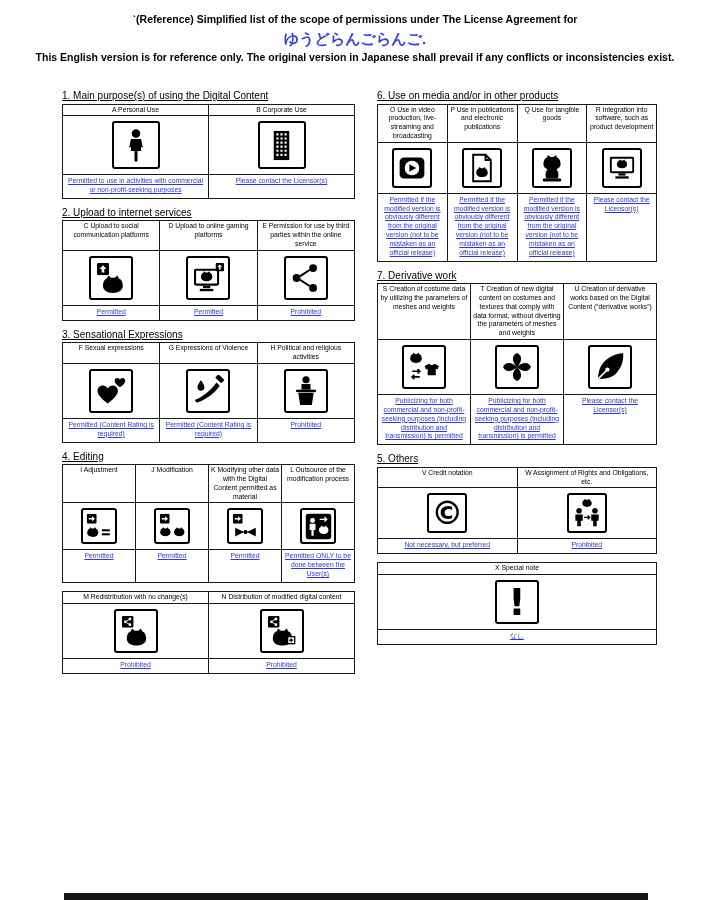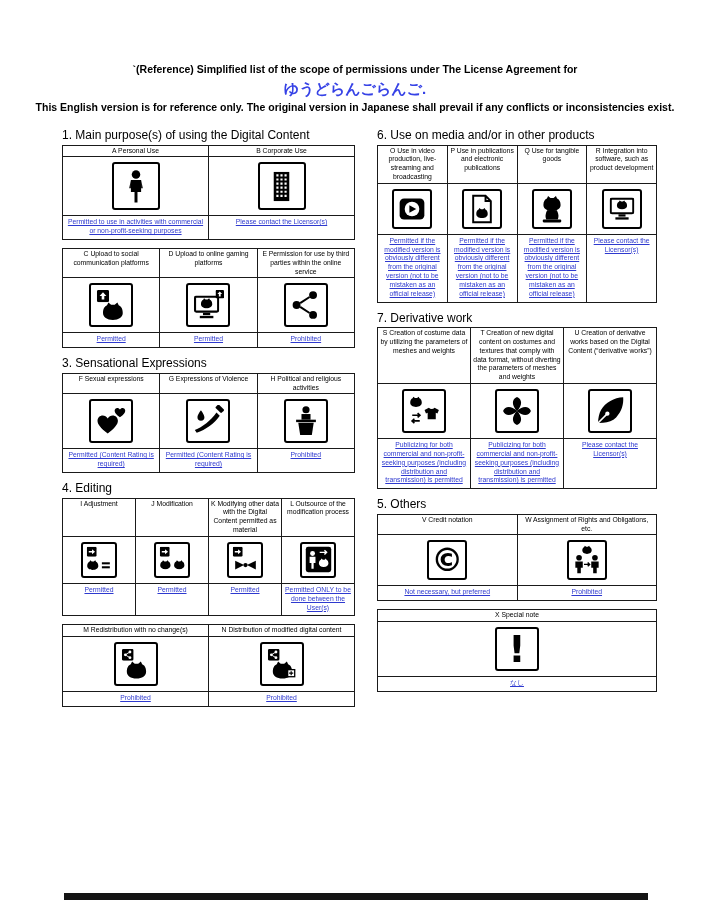--- a/index.html
+++ b/index.html
@@ -1,28 +1,28 @@
 <!DOCTYPE html>
 <html style="--status-blue: #2e39cf; --title-blue: #3642e6;"><head>
 <meta charset="utf-8">
 <style>
   :root { --status-blue:#2e39cf; --title-blue:#3642e6; }
   * { box-sizing:border-box; }
   html,body { margin:0; padding:0; }
   body { width:710px; height:900px; background:#fff; color:#000;
          font-family:"Liberation Sans", sans-serif; position:relative; overflow:hidden; }
-  .title-block { padding-top:62px; width:644px; margin:0 auto; text-align:center;
+  .title-block { width:644px; margin:12px auto; text-align:center;
                  font-weight:bold; font-size:10.5px; line-height:1.5; }
   .title-jp { color:var(--title-blue); font-size:15px; }
   .cols { display:flex; gap:22px; padding:12px 42px 0 62px; align-items:flex-start; }
   .col { display:flex; flex-direction:column; }
   .col-left { width:293px; }
   .col-right { width:280px; }
   .sec { margin-bottom:8px; }
-  .sec-title { font-size:12px; margin:0 0 2.5px 0; }
+  .sec-title { font-size:10px; margin:0 0 2.5px 0;text-decoration:underline; }
   table.grid { width:100%; border-collapse:collapse; table-layout:fixed; }
   .grid td { border:1px solid #1a1a1a; padding:1px 2px; text-align:center;
              vertical-align:top; font-size:6.8px; line-height:1.3; }
   tr.icon-row td { vertical-align:middle; padding:4px 2px; }
   tr.status-row td { color:var(--status-blue); text-decoration:underline; padding:2px 3px 3px; }
   .iconbox { width:44px; height:44px; border:2px solid #000; border-radius:3px;
              margin:1px auto; display:flex; align-items:center; justify-content:center; }
   .iconbox.lg { width:48px; height:48px; }
   .iconbox.md { width:40px; height:40px; }
   .iconbox.md svg { width:30px; height:30px; }
@@ -114,20 +114,21 @@
         </tr>
         <tr class="status-row">
           <td>Permitted to use in activities with commercial or non-profit-seeking purposes</td>
           <td>Please contact the Licensor(s)</td>
         </tr>
       </tbody>
         </table>
     </section>
 
     <section class="sec">
+      <div class="sec-title">2. Upload to internet services</div>
       <table class="grid">
           <tbody>
         <tr class="hdr-row">
           <td>C Upload to social communication platforms</td>
           <td>D Upload to online gaming platforms</td>
           <td>E Permission for use by third parties within the online service</td>
         </tr>
         <tr class="icon-row">
           <td>
                 <div class="iconbox">

